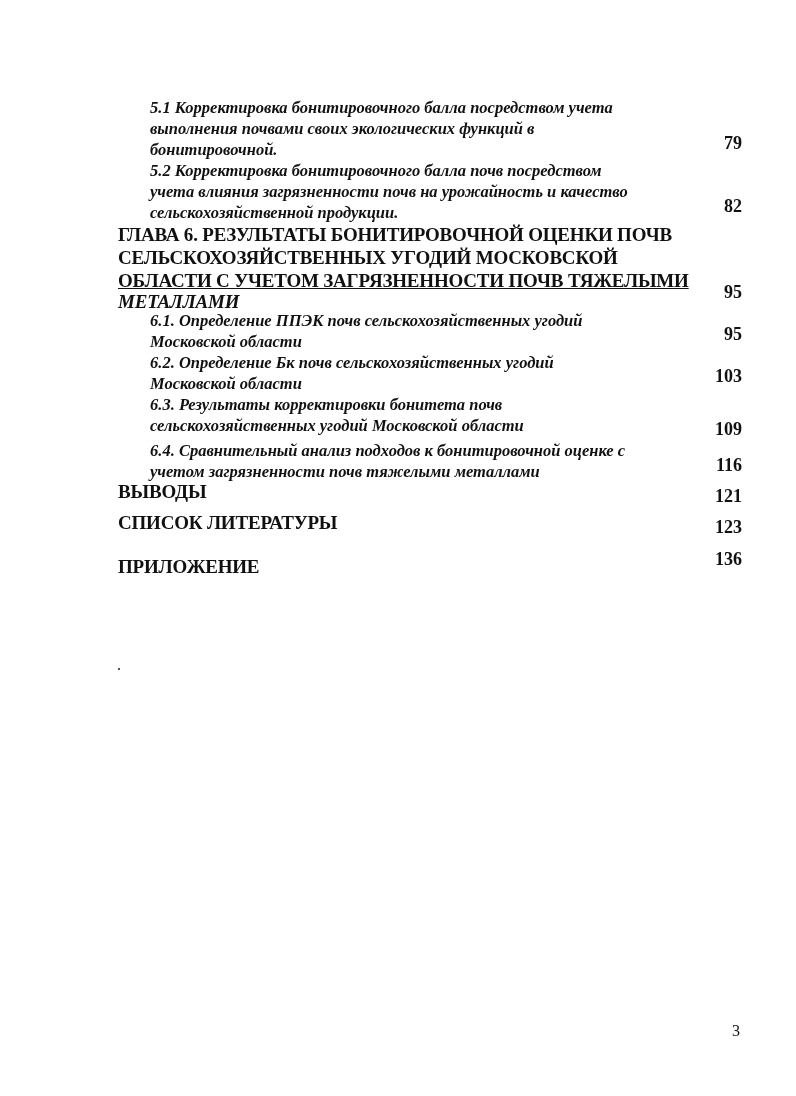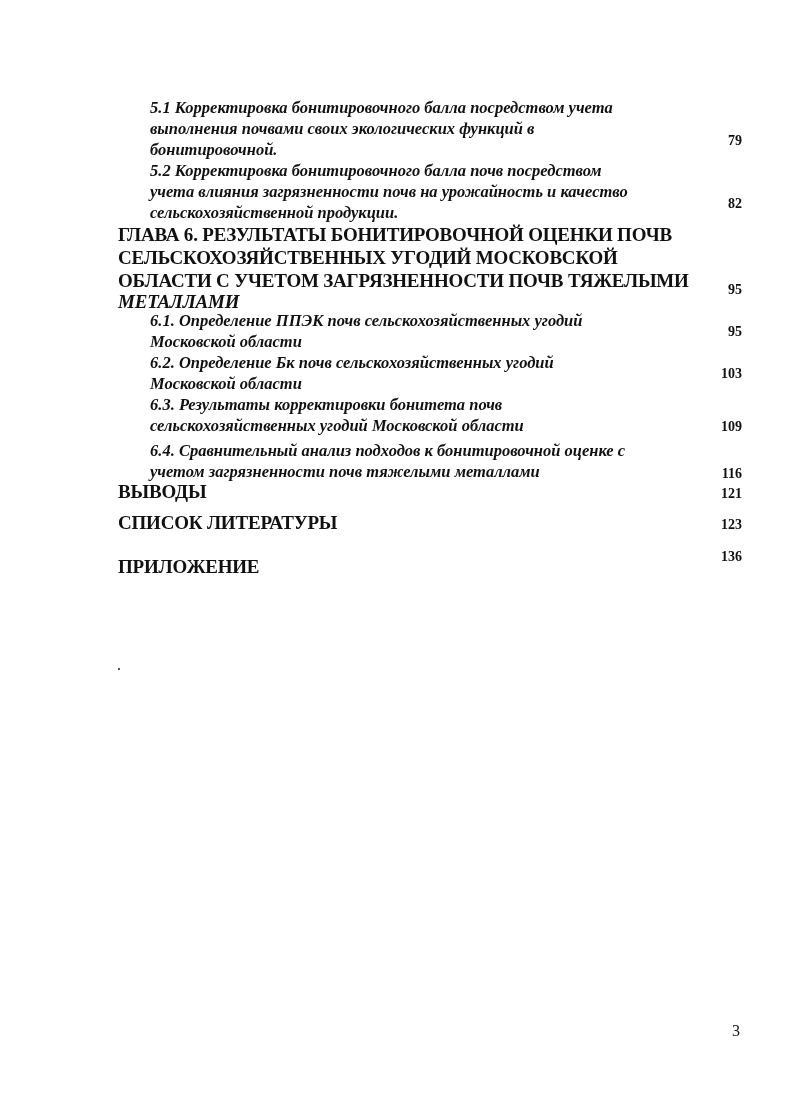--- a/index.html
+++ b/index.html
@@ -1,21 +1,21 @@
 <!DOCTYPE html>
 <html><head>
 <meta charset="utf-8">
 <style>
   html, body { margin: 0; padding: 0; background: #ffffff; }
   body { width: 796px; height: 1096px; position: relative; overflow: hidden; font-family: "Liberation Serif", serif; color: #111; }
   .page { position: absolute; left: 0; top: 0; width: 796px; height: 920px; background: #fff; }
   .line { position: absolute; white-space: nowrap; }
   .it { font-style: italic; font-weight: bold; font-size: 16.5px; line-height: 21px; left: 150px; }
   .hd { font-weight: bold; font-size: 19px; line-height: 23px; left: 118px; letter-spacing: -0.2px; }
-  .pg { position: absolute; font-weight: bold; font-size: 14px; right: 54px; text-align: right; }
+  .pg { position: absolute; font-weight: bold; font-size: 18px; right: 54px; text-align: right; }
   .pagenum { position: absolute; left: 732px; top: 1022px; font-size: 16px; }
   .dot { position: absolute; left: 118px; top: 668px; width: 2px; height: 2px; background: #555; }
 </style>
 </head>
 <body>
 
 <div class="page">
 
   <div>
     <div class="line it" style="top:97px;">5.1 Корректировка бонитировочного балла посредством учета</div>
@@ -27,21 +27,21 @@
   <div>
     <div class="line it" style="top:160px;">5.2 Корректировка бонитировочного балла почв посредством</div>
     <div class="line it" style="top:181px;">учета влияния загрязненности почв на урожайность и качество</div>
     <div class="line it" style="top:202px;">сельскохозяйственной продукции.</div>
     <div class="pg" style="top:196px;">82</div>
   </div>
 
   <div>
     <div class="line hd" style="top:223px;">ГЛАВА 6. РЕЗУЛЬТАТЫ БОНИТИРОВОЧНОЙ ОЦЕНКИ ПОЧВ</div>
     <div class="line hd" style="top:246px;">СЕЛЬСКОХОЗЯЙСТВЕННЫХ УГОДИЙ МОСКОВСКОЙ</div>
-    <div class="line hd" style="top:269px;">ОБЛАСТИ С УЧЕТОМ ЗАГРЯЗНЕННОСТИ ПОЧВ ТЯЖЕЛЫМИ</div>
+    <div class="line hd" style="top:269px;text-decoration:underline;">ОБЛАСТИ С УЧЕТОМ ЗАГРЯЗНЕННОСТИ ПОЧВ ТЯЖЕЛЫМИ</div>
     <div class="line hd" style="top:290px;font-style:italic;">МЕТАЛЛАМИ</div>
     <div class="pg" style="top:282px;">95</div>
   </div>
 
   <div>
     <div class="line it" style="top:310px;">6.1. Определение  ППЭК почв  сельскохозяйственных угодий</div>
     <div class="line it" style="top:331px;">Московской области</div>
     <div class="pg" style="top:324px;">95</div>
   </div>
 
@@ -53,21 +53,21 @@
 
   <div>
     <div class="line it" style="top:394px;">6.3. Результаты корректировки бонитета почв</div>
     <div class="line it" style="top:415px;">сельскохозяйственных угодий Московской области</div>
     <div class="pg" style="top:419px;">109</div>
   </div>
 
   <div>
     <div class="line it" style="top:440px;">6.4. Сравнительный анализ подходов к бонитировочной оценке с</div>
     <div class="line it" style="top:461px;">учетом загрязненности почв тяжелыми металлами</div>
-    <div class="pg" style="top:466px;">116</div>
+    <div class="pg" style="top:455px;">116</div>
   </div>
 
   <div>
     <div class="line hd" style="top:480px;">ВЫВОДЫ</div>
     <div class="pg" style="top:486px;">121</div>
   </div>
 
   <div>
     <div class="line hd" style="top:511px;">СПИСОК ЛИТЕРАТУРЫ</div>
     <div class="pg" style="top:517px;">123</div>

